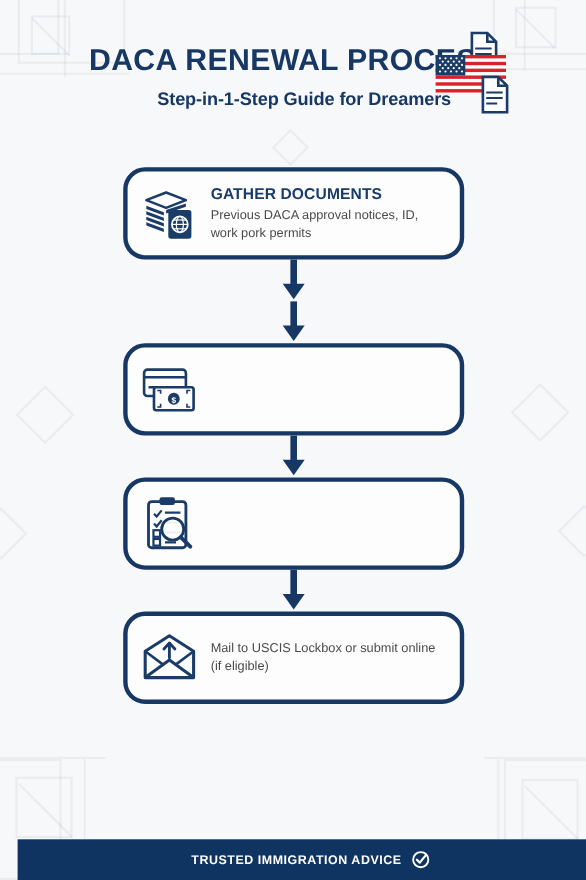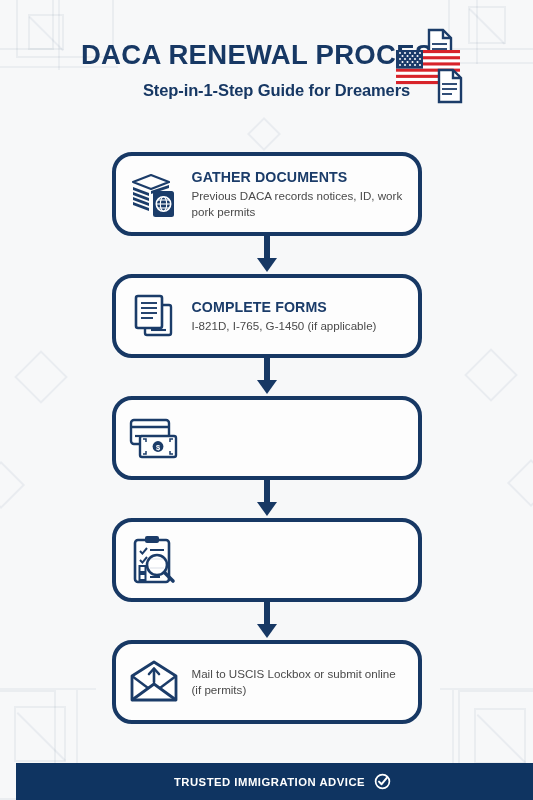--- a/index.html
+++ b/index.html
@@ -311,53 +311,30 @@
                 <line x1="27.4" y1="35" x2="41.6" y2="35"></line>
                 <ellipse cx="34.5" cy="35" rx="3.2" ry="7.2"></ellipse>
                 <line x1="28.6" y1="31" x2="40.4" y2="31"></line>
                 <line x1="28.6" y1="39" x2="40.4" y2="39"></line>
               </g>
             </g>
           </svg>
         </div>
         <div class="card-body">
           <div class="card-title">GATHER DOCUMENTS</div>
-          <div class="card-desc">Previous DACA records notices, ID, work pork permits</div>
+          <div class="card-desc">Previous DACA approval notices, ID, work pork permits</div>
         </div>
       </div>
     </div>
 
     <div class="connector">
       <div class="shaft"></div>
         <div class="head"></div>
     </div>
 
-    <div class="step-wrap">
-      <div class="card">
-        <div class="card-icon">
-          <svg width="50" height="50" viewBox="0 0 50 50">
-            <rect x="16" y="14" width="26" height="30" rx="2" fill="#ffffff" stroke="#1b3c69" stroke-width="2.4"></rect>
-            <rect x="7" y="5" width="26" height="32" rx="2" fill="#ffffff" stroke="#1b3c69" stroke-width="2.6"></rect>
-            <g stroke="#1b3c69" stroke-width="1.9">
-              <line x1="12" y1="12" x2="28" y2="12"></line>
-              <line x1="12" y1="17" x2="28" y2="17"></line>
-              <line x1="12" y1="22" x2="28" y2="22"></line>
-              <line x1="12" y1="27" x2="24" y2="27"></line>
-            </g>
-            <g stroke="#1b3c69" stroke-width="2.1">
-              <line x1="22" y1="39" x2="37" y2="39"></line>
-            </g>
-          </svg>
-        </div>
-        <div class="card-body">
-          <div class="card-title">COMPLETE FORMS</div>
-          <div class="card-desc">I-821D, I-765, G-1450 (if applicable)</div>
-        </div>
-      </div>
-    </div>
 
     <div class="connector">
       <div class="shaft"></div>
         <div class="head"></div>
     </div>
 
     <div class="step-wrap">
       <div class="card">
         <div class="card-icon">
           <svg width="52" height="48" viewBox="0 0 52 48">
@@ -421,21 +398,21 @@
             <path d="M4 40 L26 24 L48 40" fill="none" stroke="#1b3c69" stroke-width="2.8" stroke-linejoin="round"></path>
             <path d="M4 16 L20 28" fill="none" stroke="#1b3c69" stroke-width="2.4"></path>
             <path d="M48 16 L32 28" fill="none" stroke="#1b3c69" stroke-width="2.4"></path>
             <g stroke="#1b3c69" stroke-width="2.6" fill="none" stroke-linecap="round" stroke-linejoin="round">
               <line x1="26" y1="22" x2="26" y2="9"></line>
               <path d="M21 14 L26 8.5 L31 14"></path>
             </g>
           </svg>
         </div>
         <div class="card-body">
-          <div class="card-desc">Mail to USCIS Lockbox or submit online (if permits)</div>
+          <div class="card-desc">Mail to USCIS Lockbox or submit online (if eligible)</div>
         </div>
       </div>
     </div>
 
   </div>
 
   <div class="footer">
     <span class="footer-text">TRUSTED IMMIGRATION ADVICE</span>
     <span>
       <svg class="footer-icon" width="17" height="17" viewBox="0 0 17 17">

